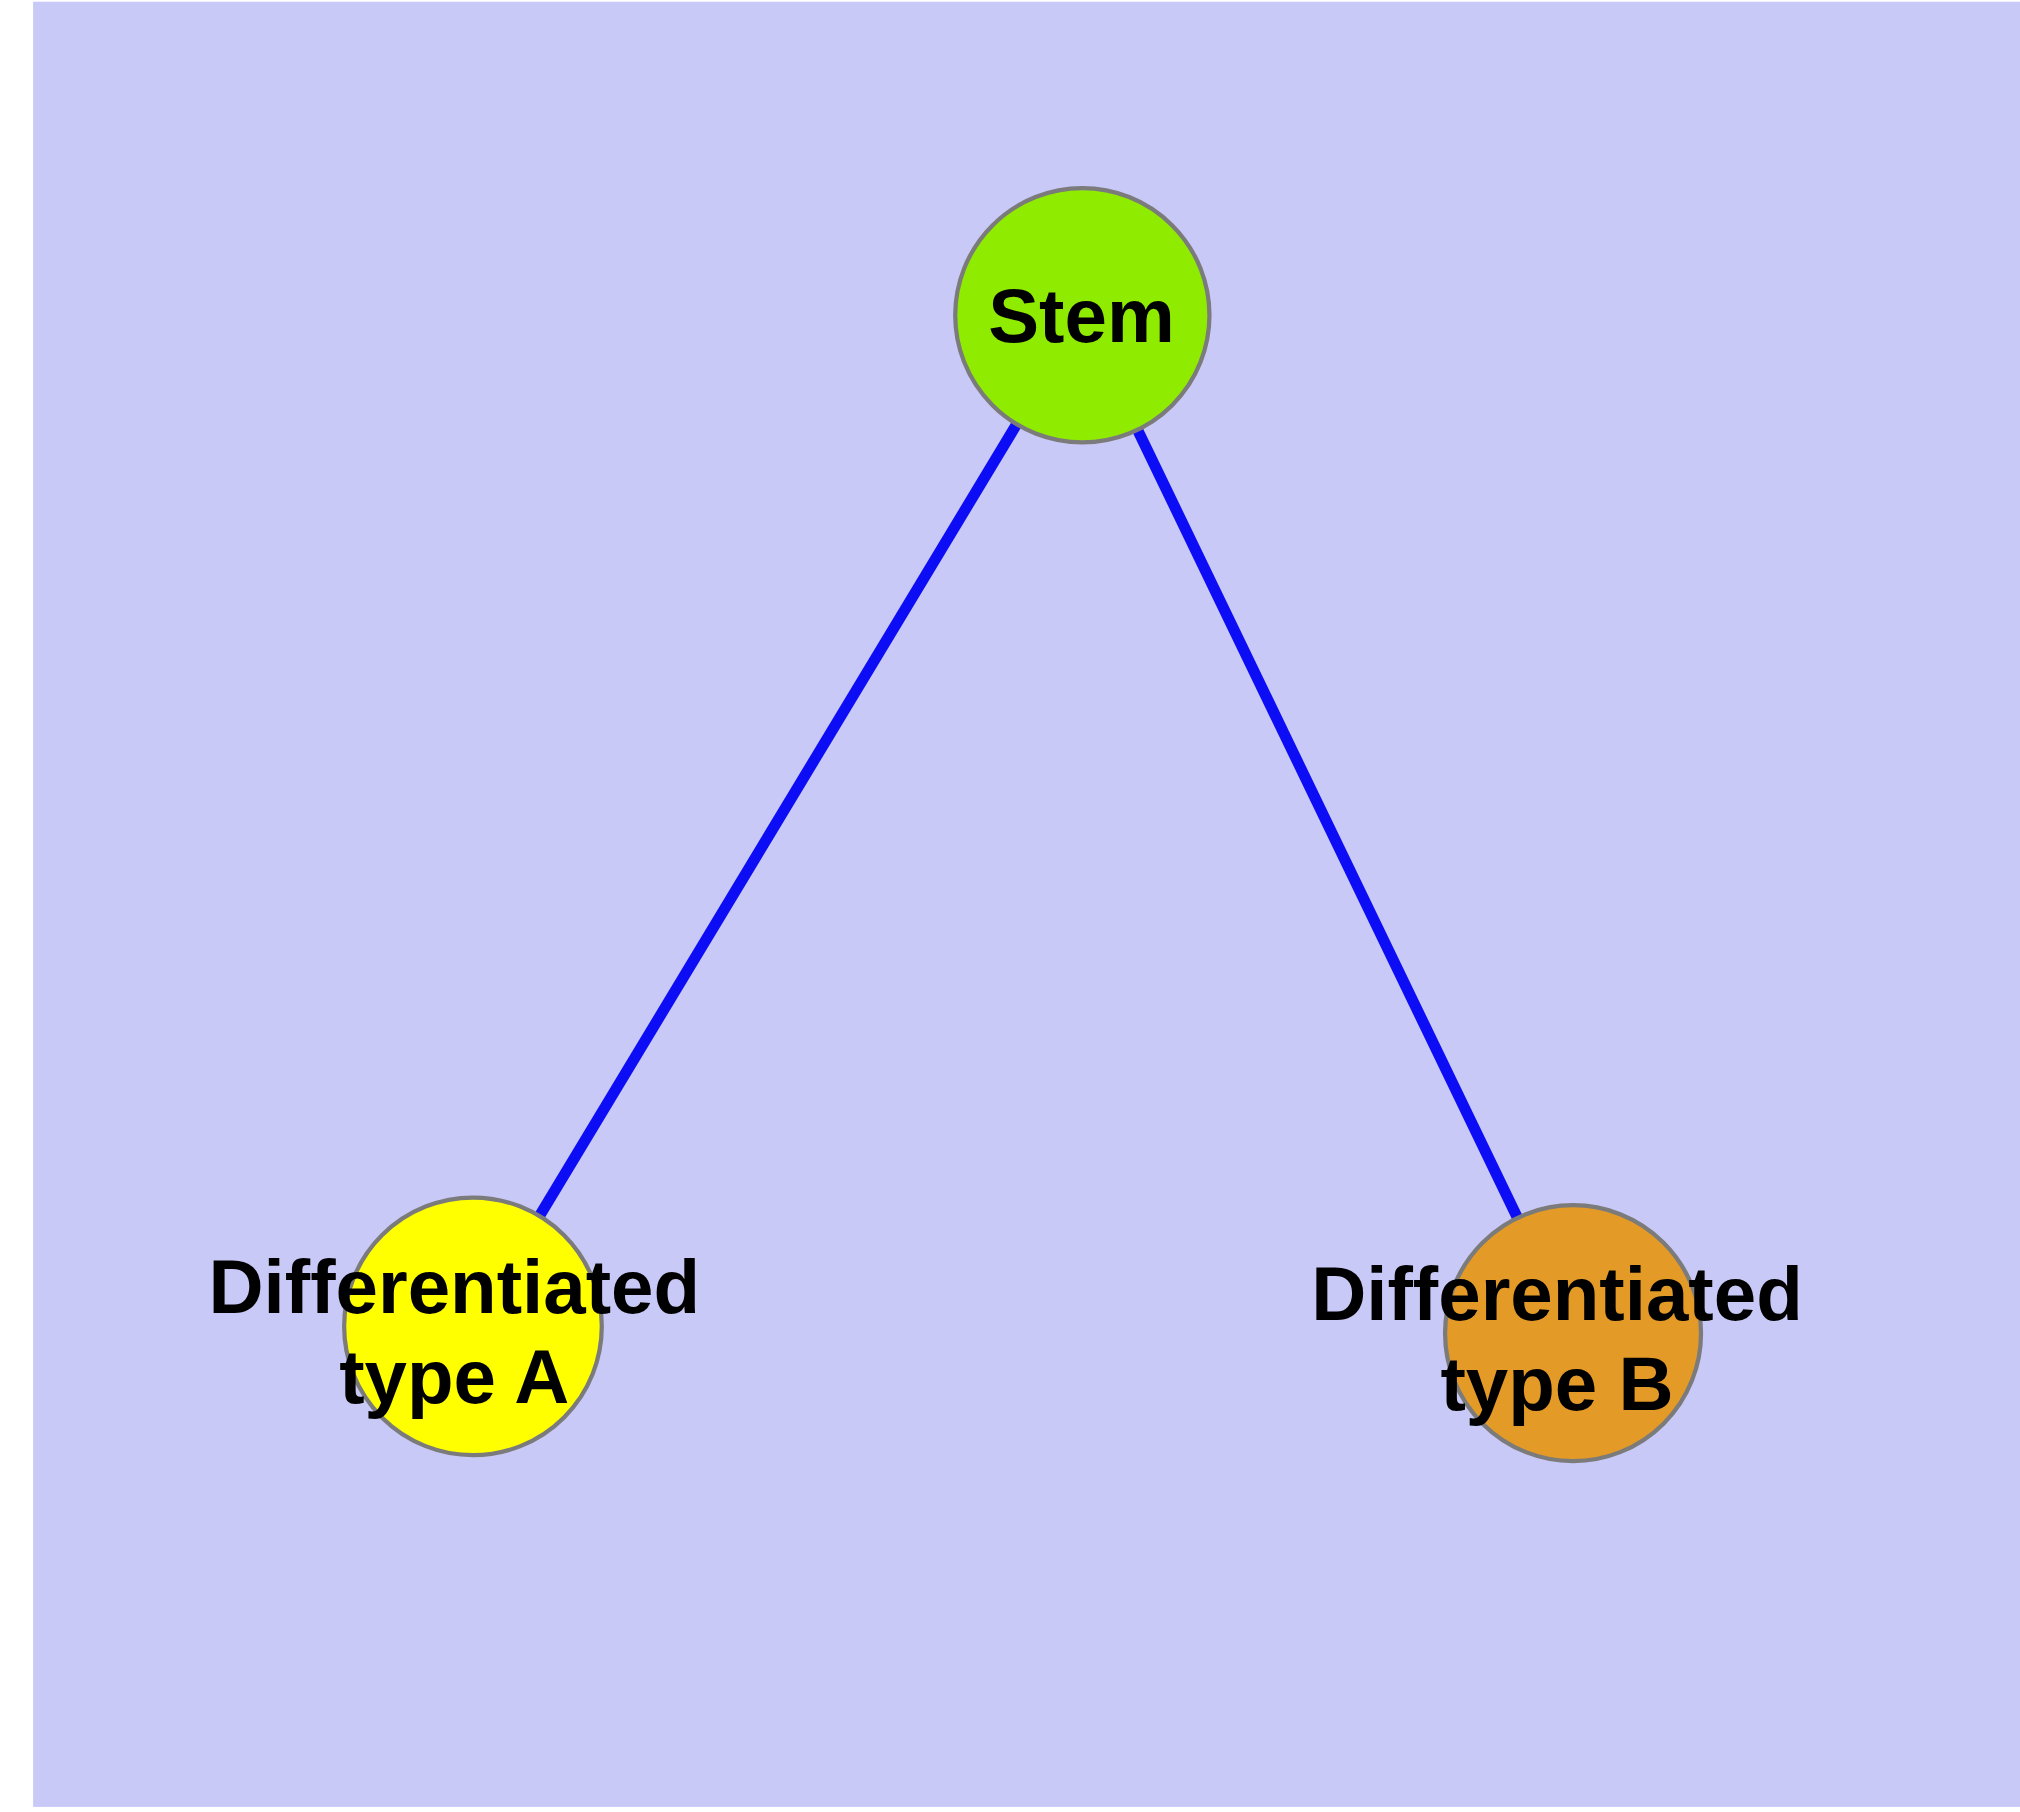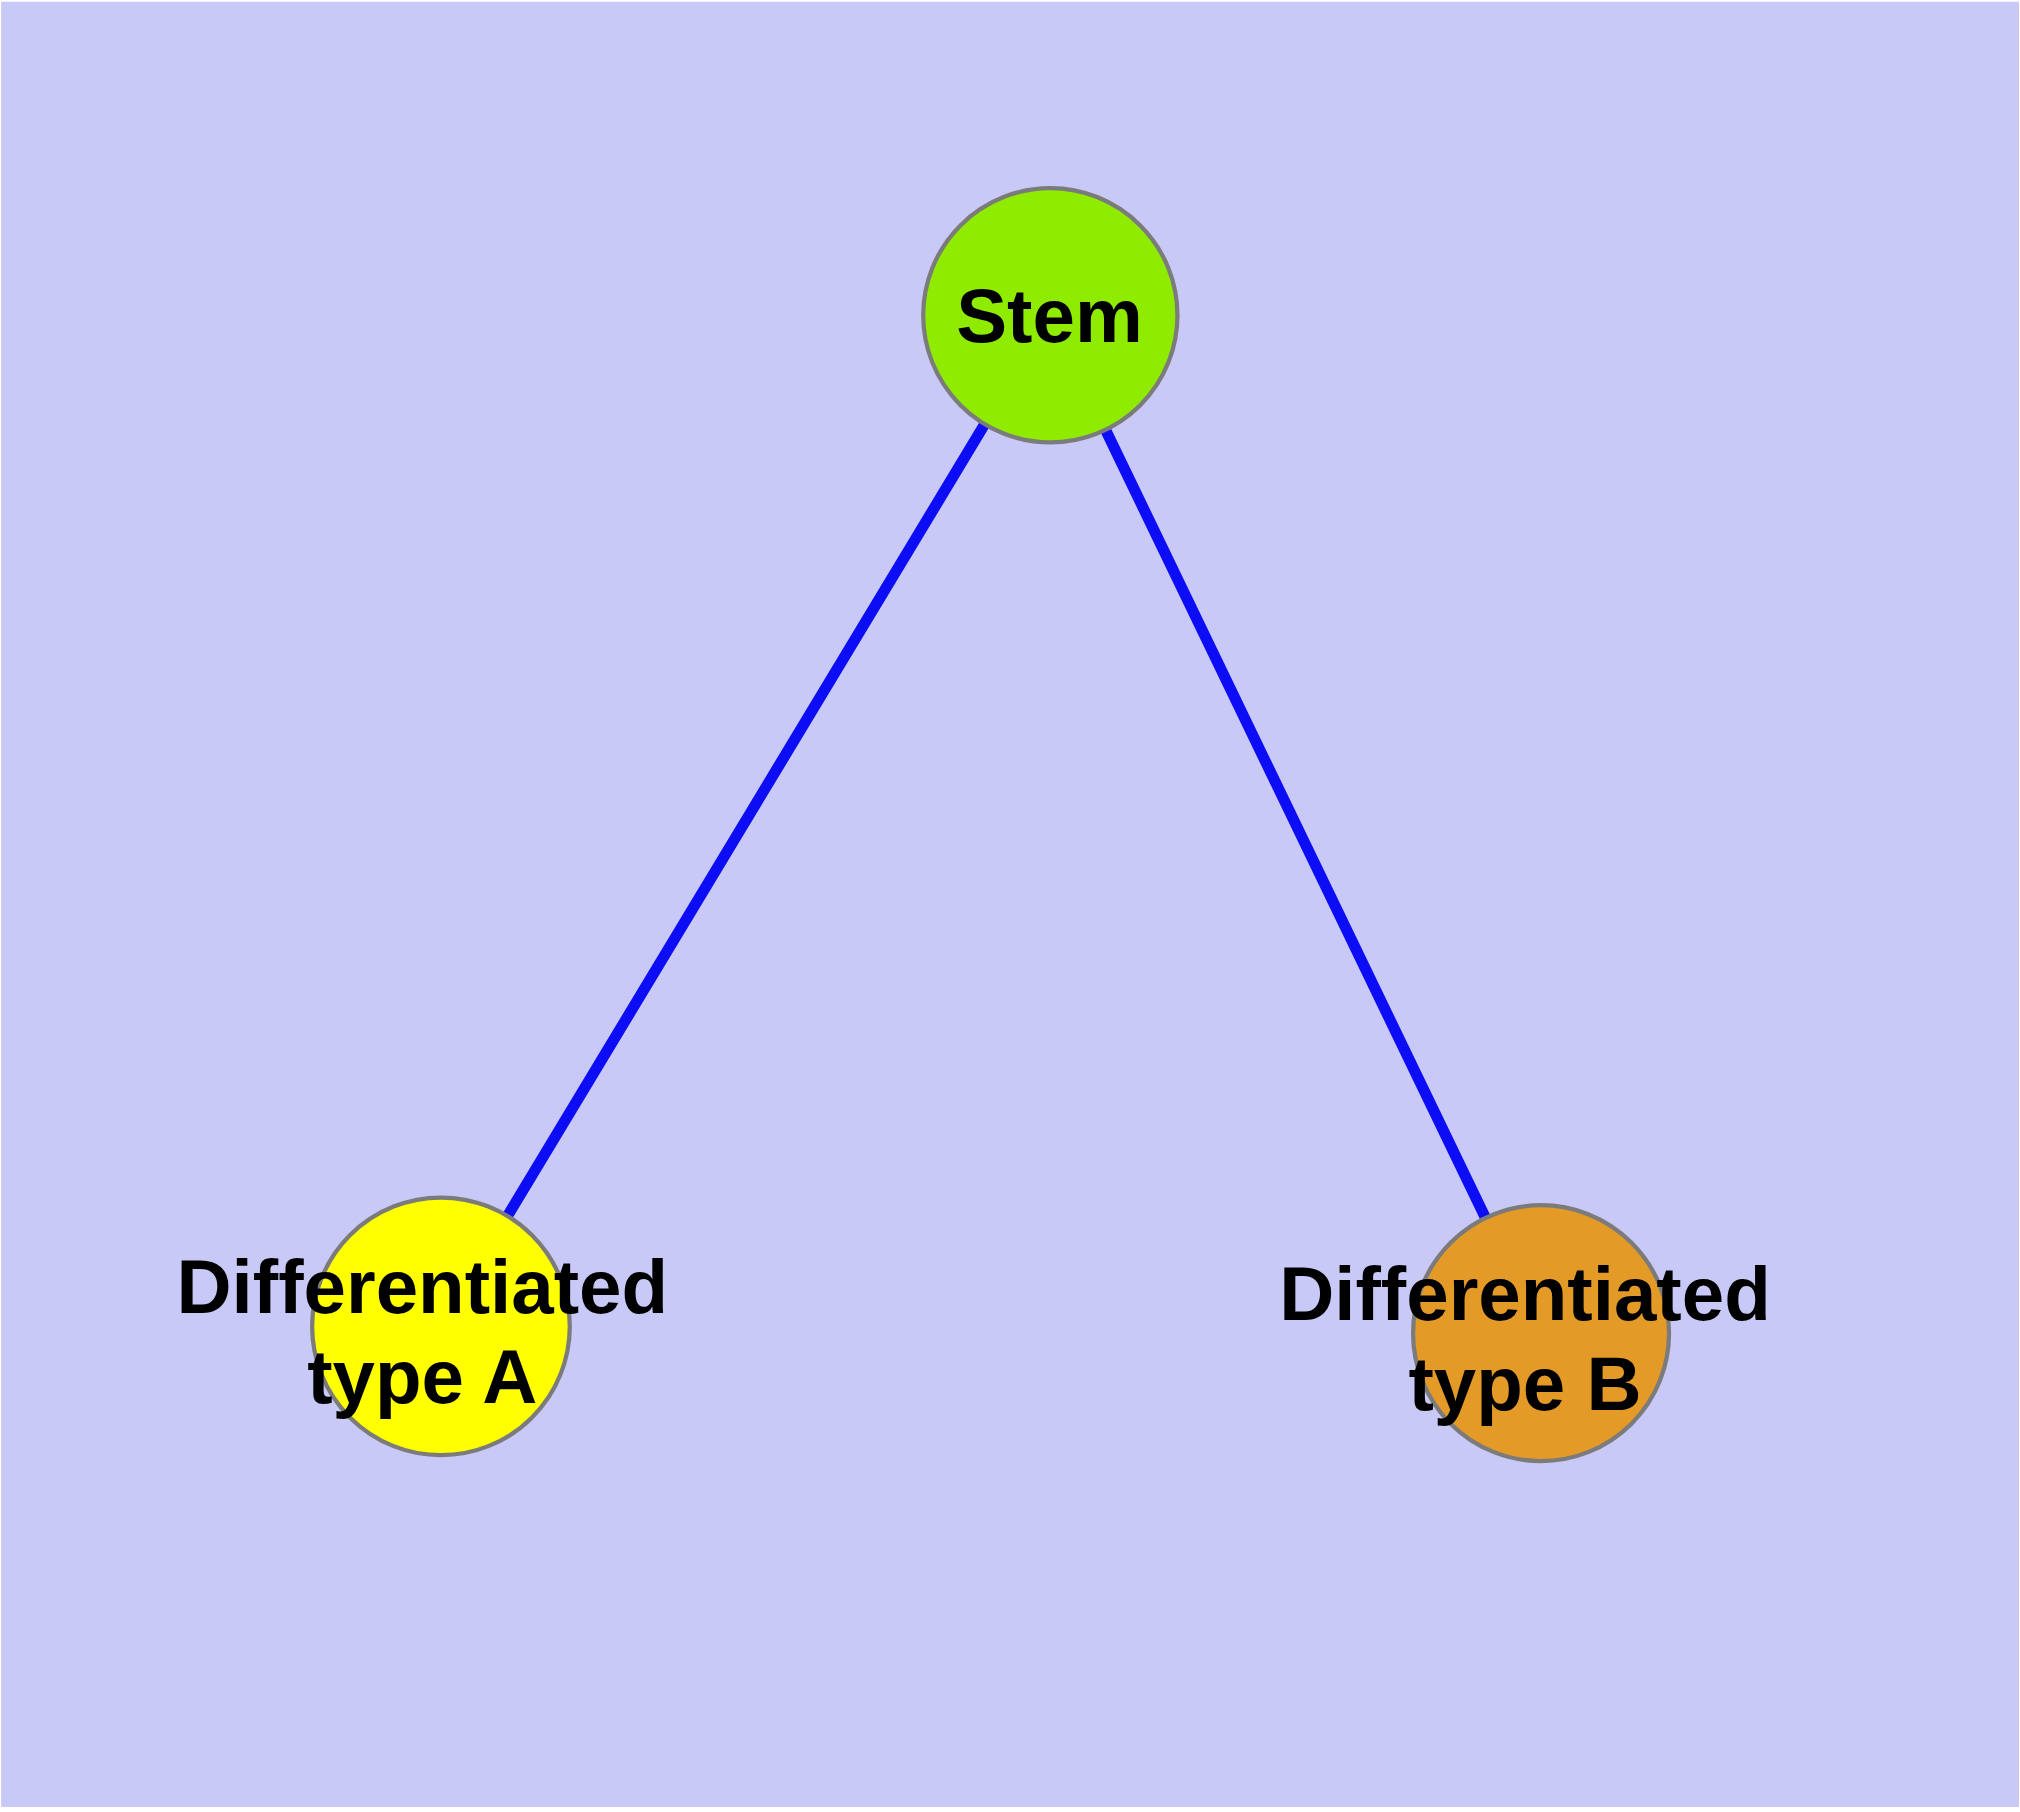--- a/index.html
+++ b/index.html
@@ -8,20 +8,21 @@
     background: #ffffff;
     width: 2021px;
     height: 1812px;
     overflow: hidden;
     font-family: "Liberation Sans", sans-serif;
   }
   .stage {
     position: relative;
     width: 1628px;
     height: 1812px;
+    margin-left: 32px;
   }
   svg.graph {
     display: block;
     position: absolute;
     left: 0;
     top: 0;
   }
   .node-circle {
     stroke-width: 5px;
   }

